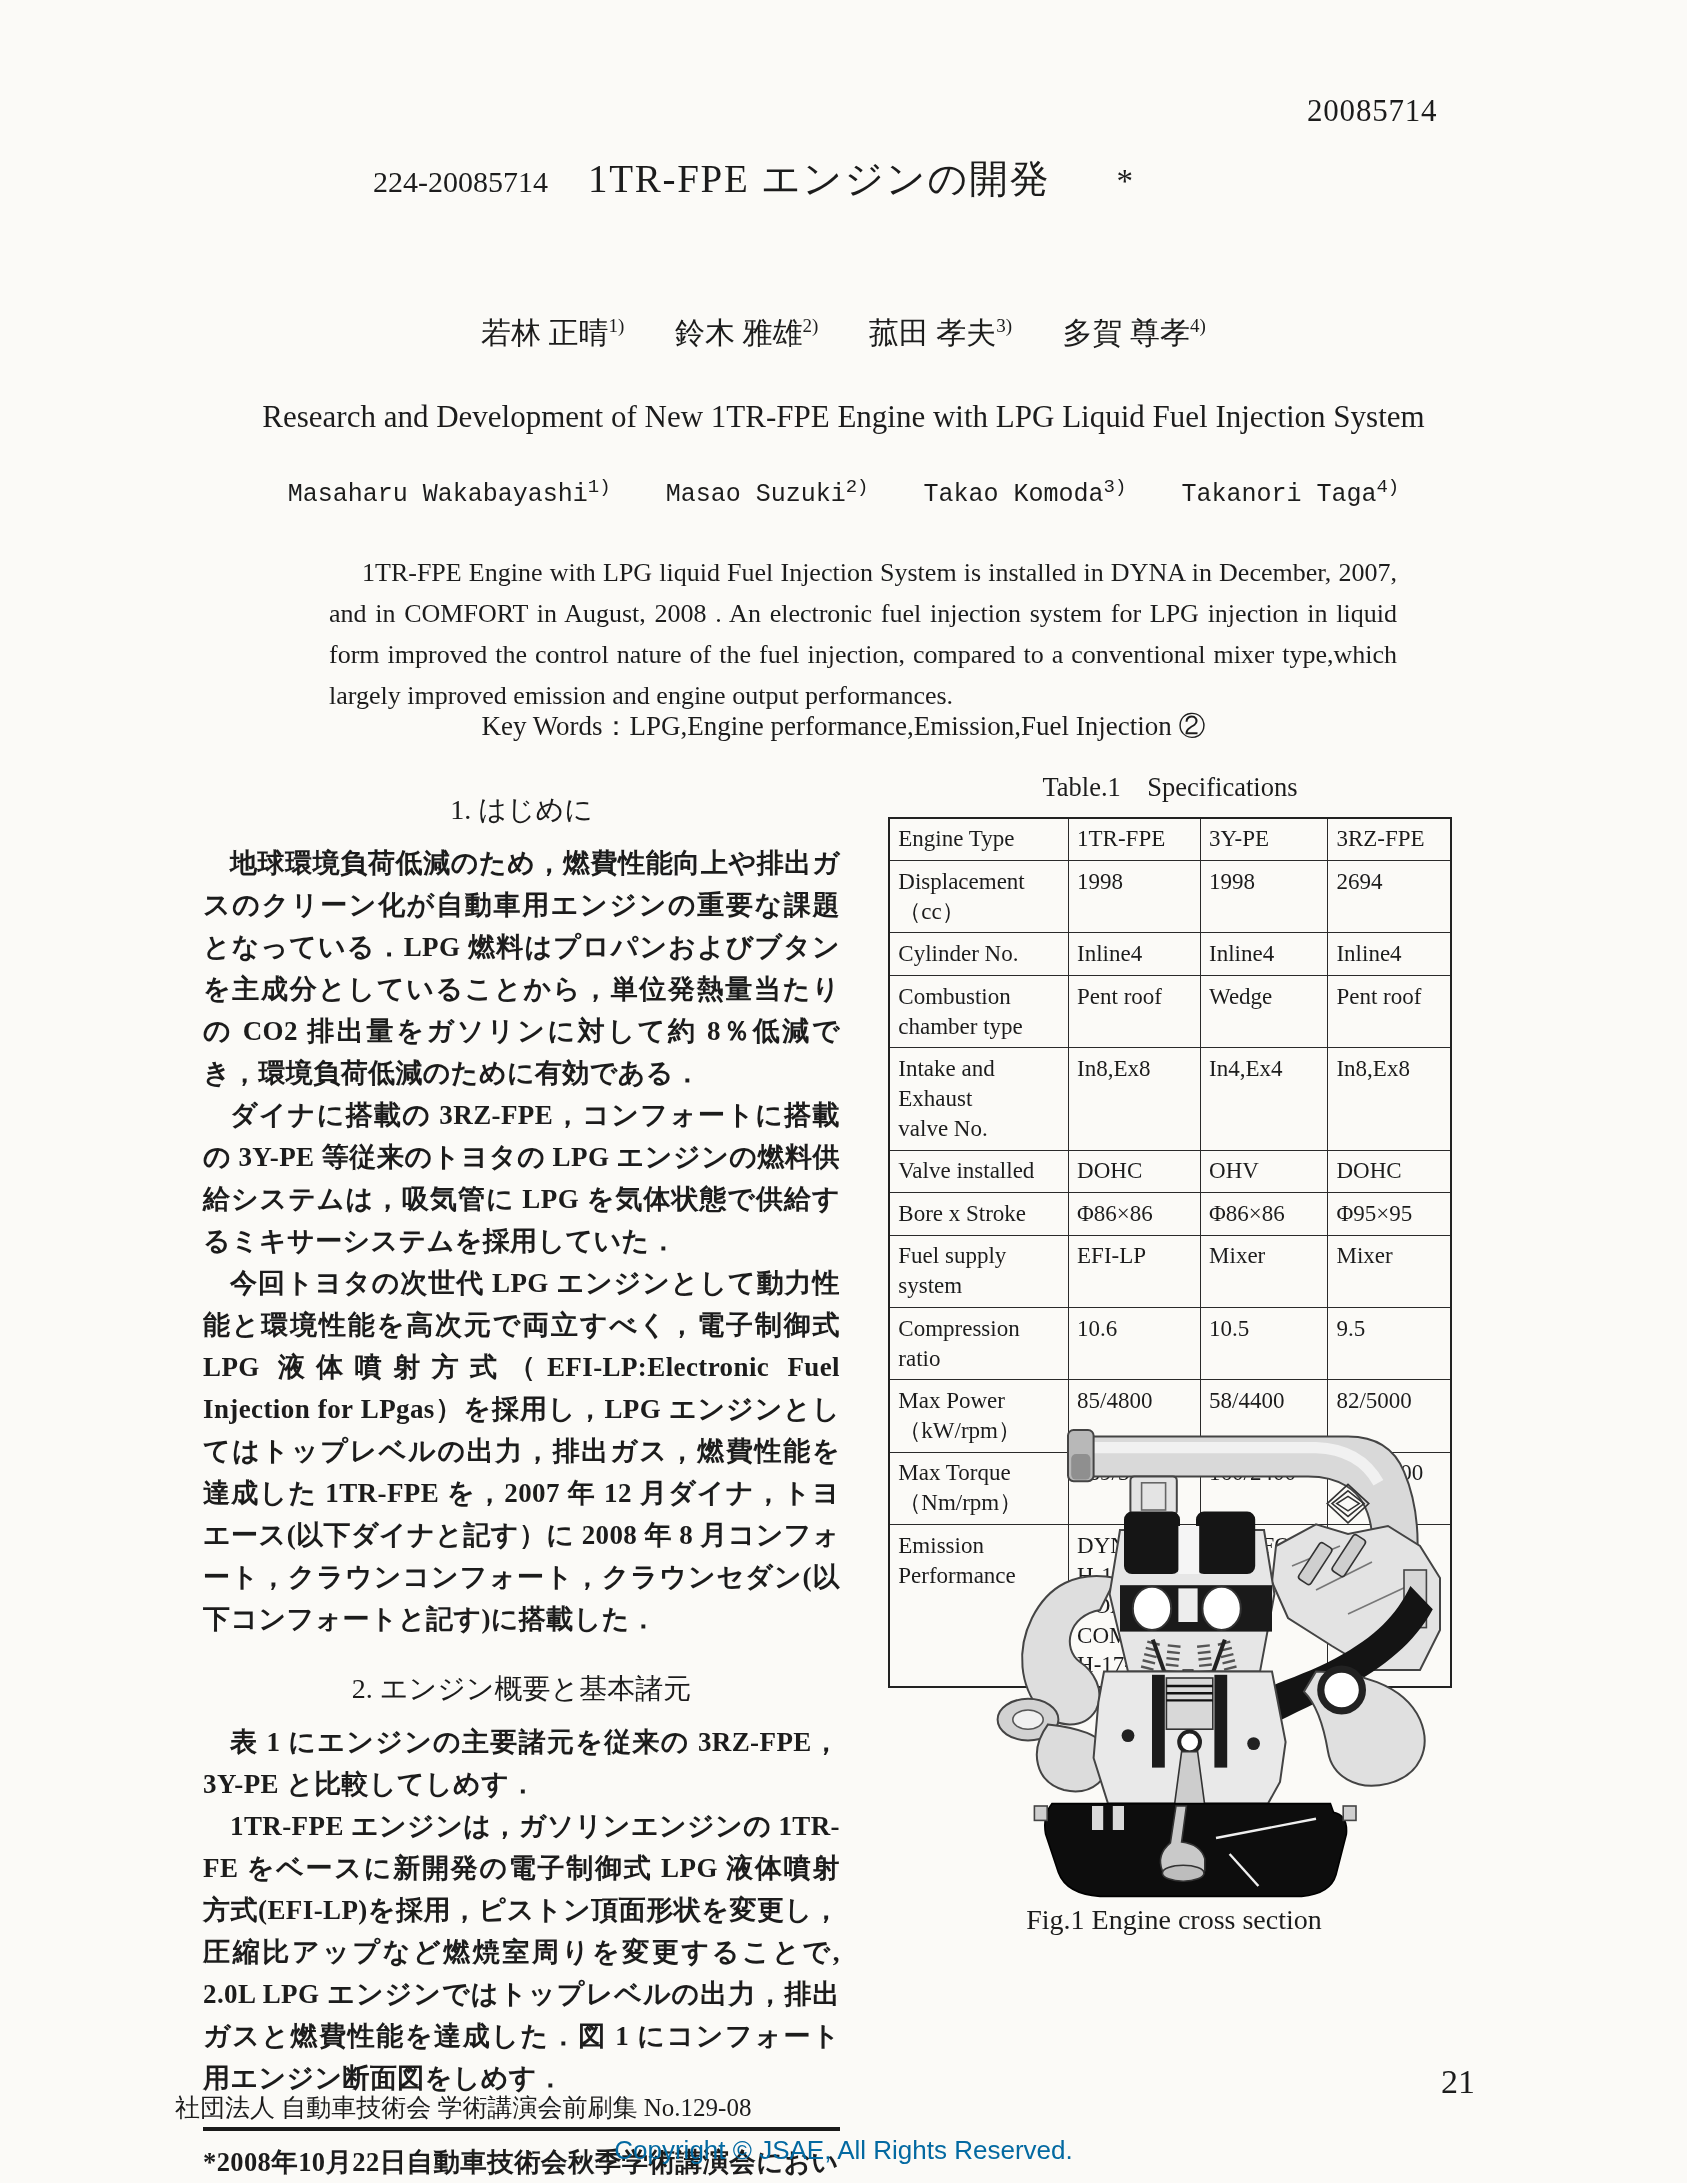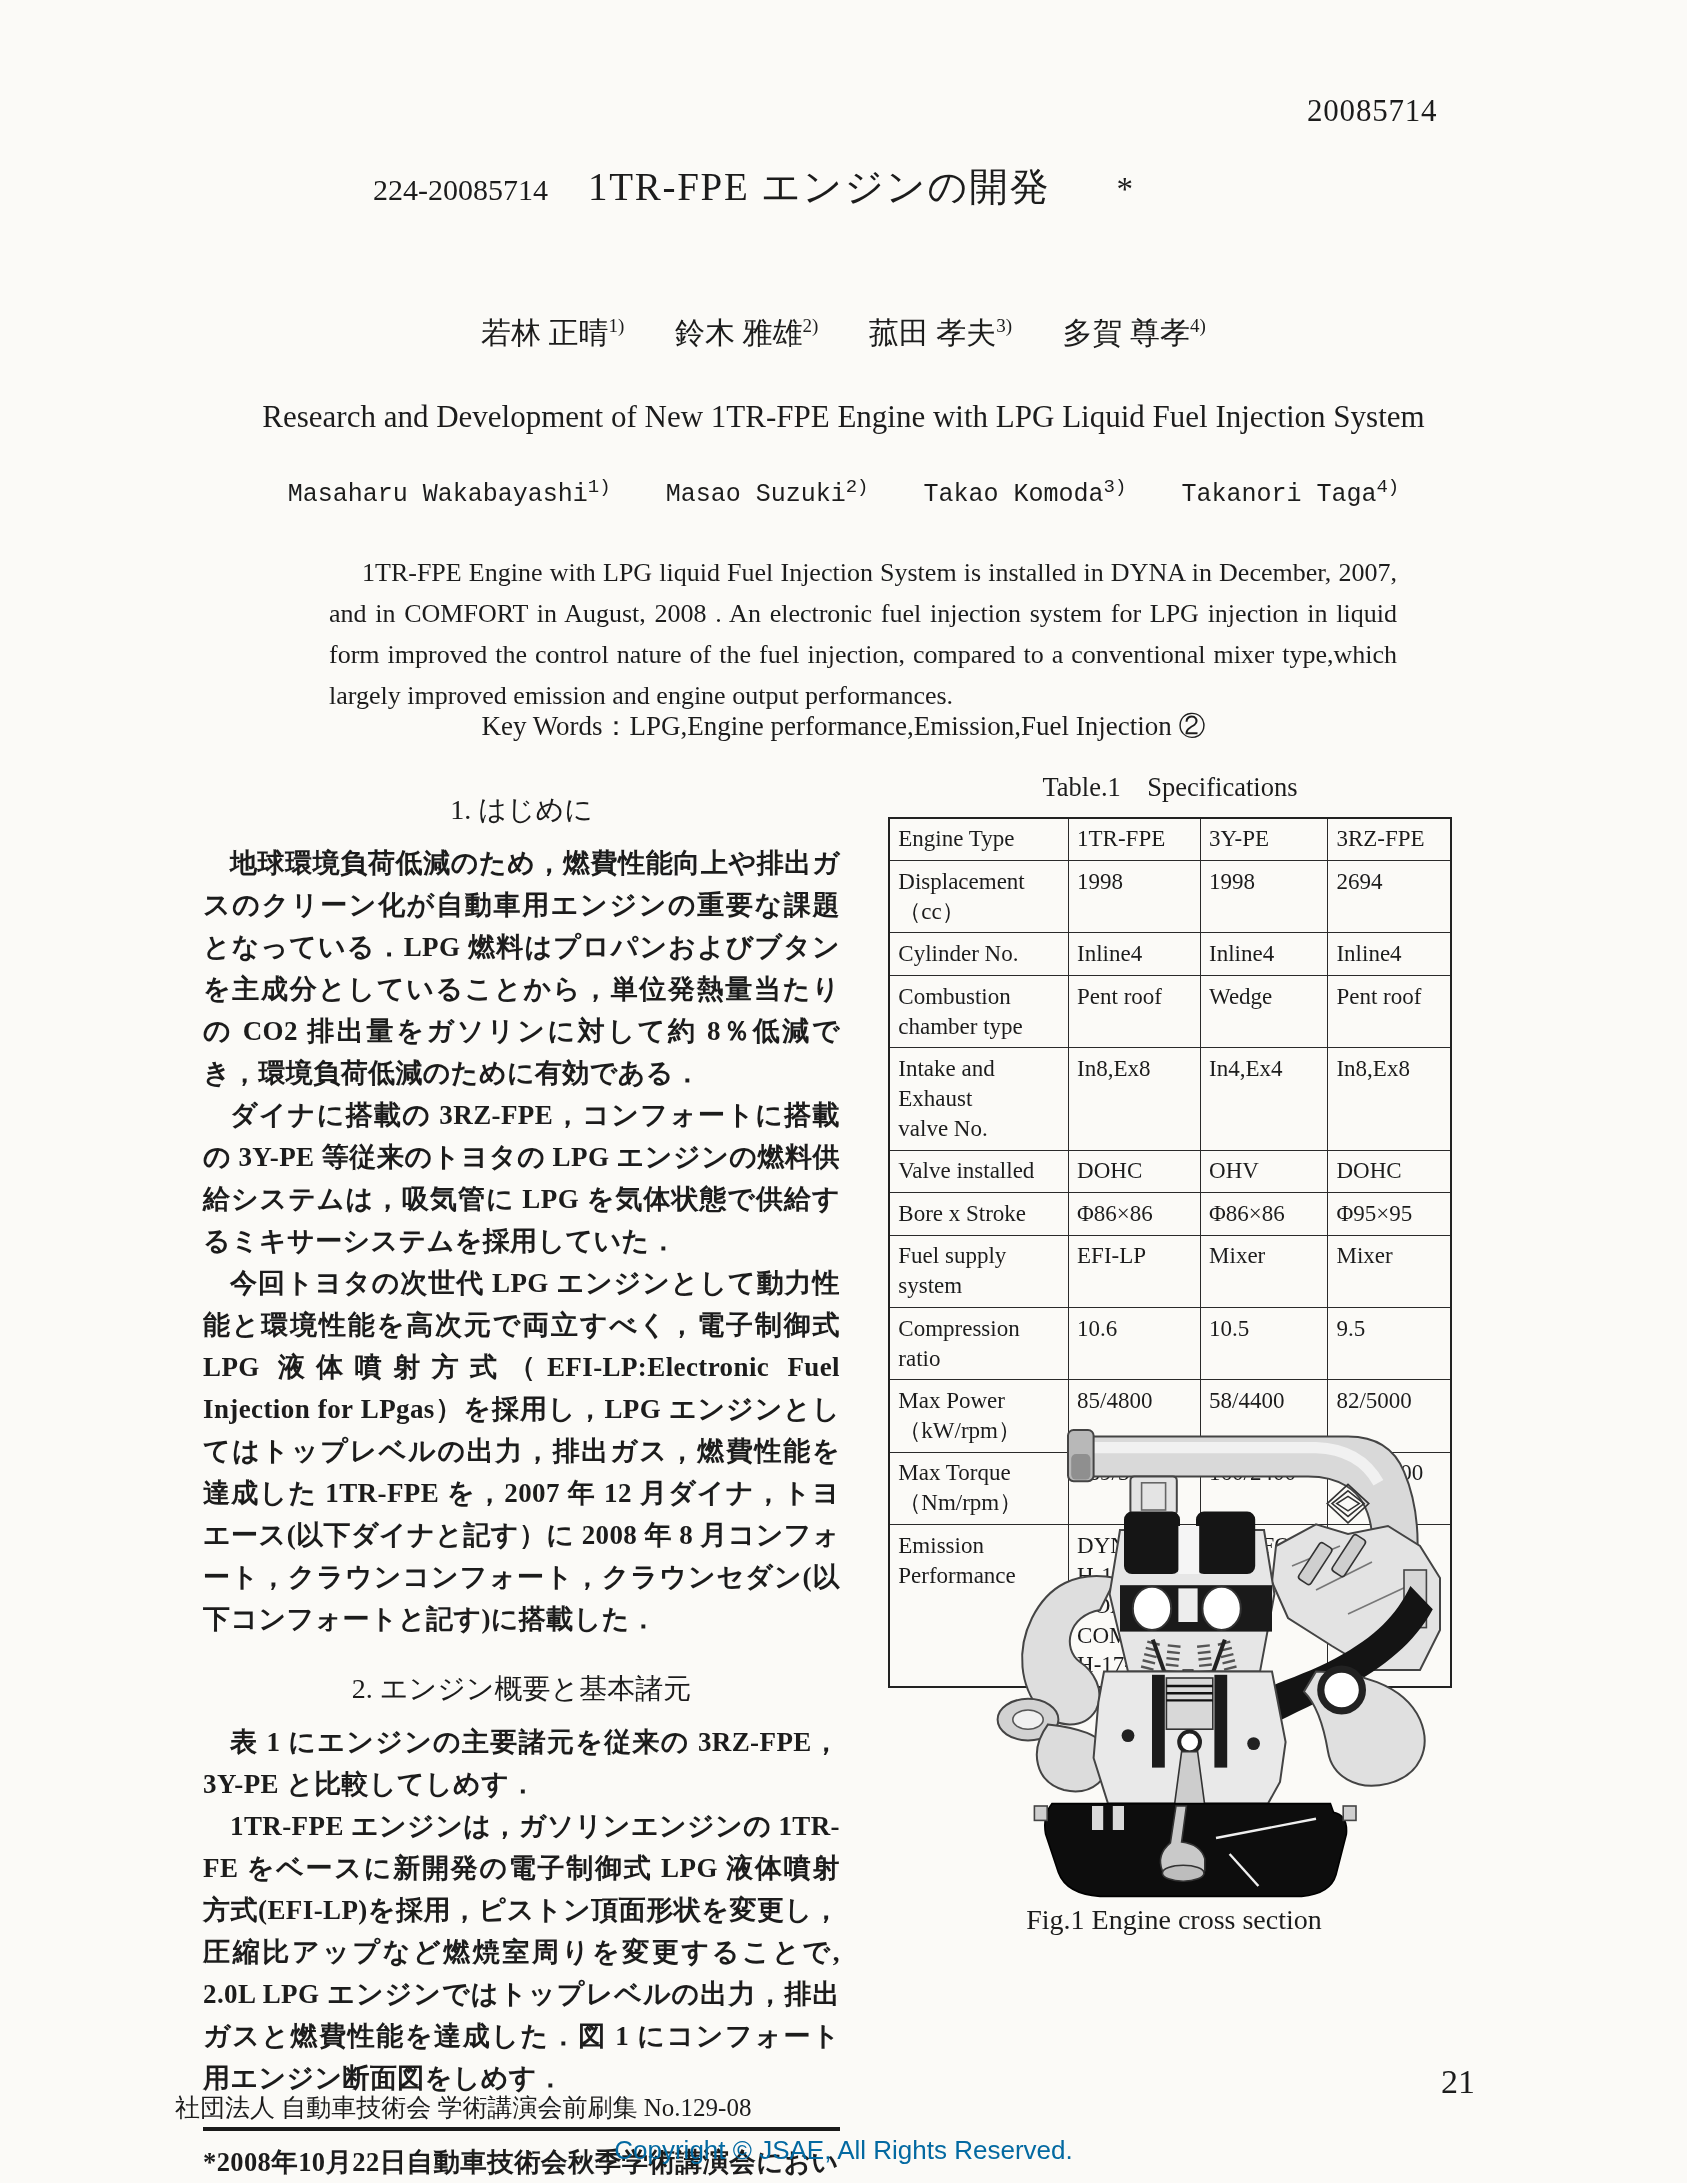--- a/index.html
+++ b/index.html
@@ -6,21 +6,21 @@
   body{
     width:1687px;height:2183px;position:relative;
     background:#fbfaf7;
     font-family:"Liberation Serif","DejaVu Serif",serif;
     color:#1c1c1c;
     -webkit-font-smoothing:antialiased;
   }
   .abs{position:absolute;}
   
   .doc-number{top:93px;left:1307px;font-size:31px;letter-spacing:0.8px;}
-  .title-row{top:160px;left:0;width:1506px;display:flex;justify-content:center;align-items:baseline;}
+  .title-row{top:152px;left:0;width:1506px;display:flex;justify-content:center;align-items:baseline;}
   .paper-code{font-size:30px;margin-right:40px;}
   .title-ja{font-size:39px;letter-spacing:1.7px;}
   .title-mark{font-size:33px;margin-left:66px;}
   .authors-ja{top:313px;left:0;width:1687px;text-align:center;font-size:30px;}
   .authors-ja .author{margin:0 21.5px;}
   .authors-ja sup,.authors-en sup{font-size:19px;}
   .title-en{top:399px;left:0;width:1687px;text-align:center;font-size:31px;}
   .authors-en{top:476px;left:0;width:1687px;text-align:center;
     font-family:"Liberation Mono","DejaVu Sans Mono",monospace;font-size:25px;}
   .authors-en .author{margin:0 20px;}

